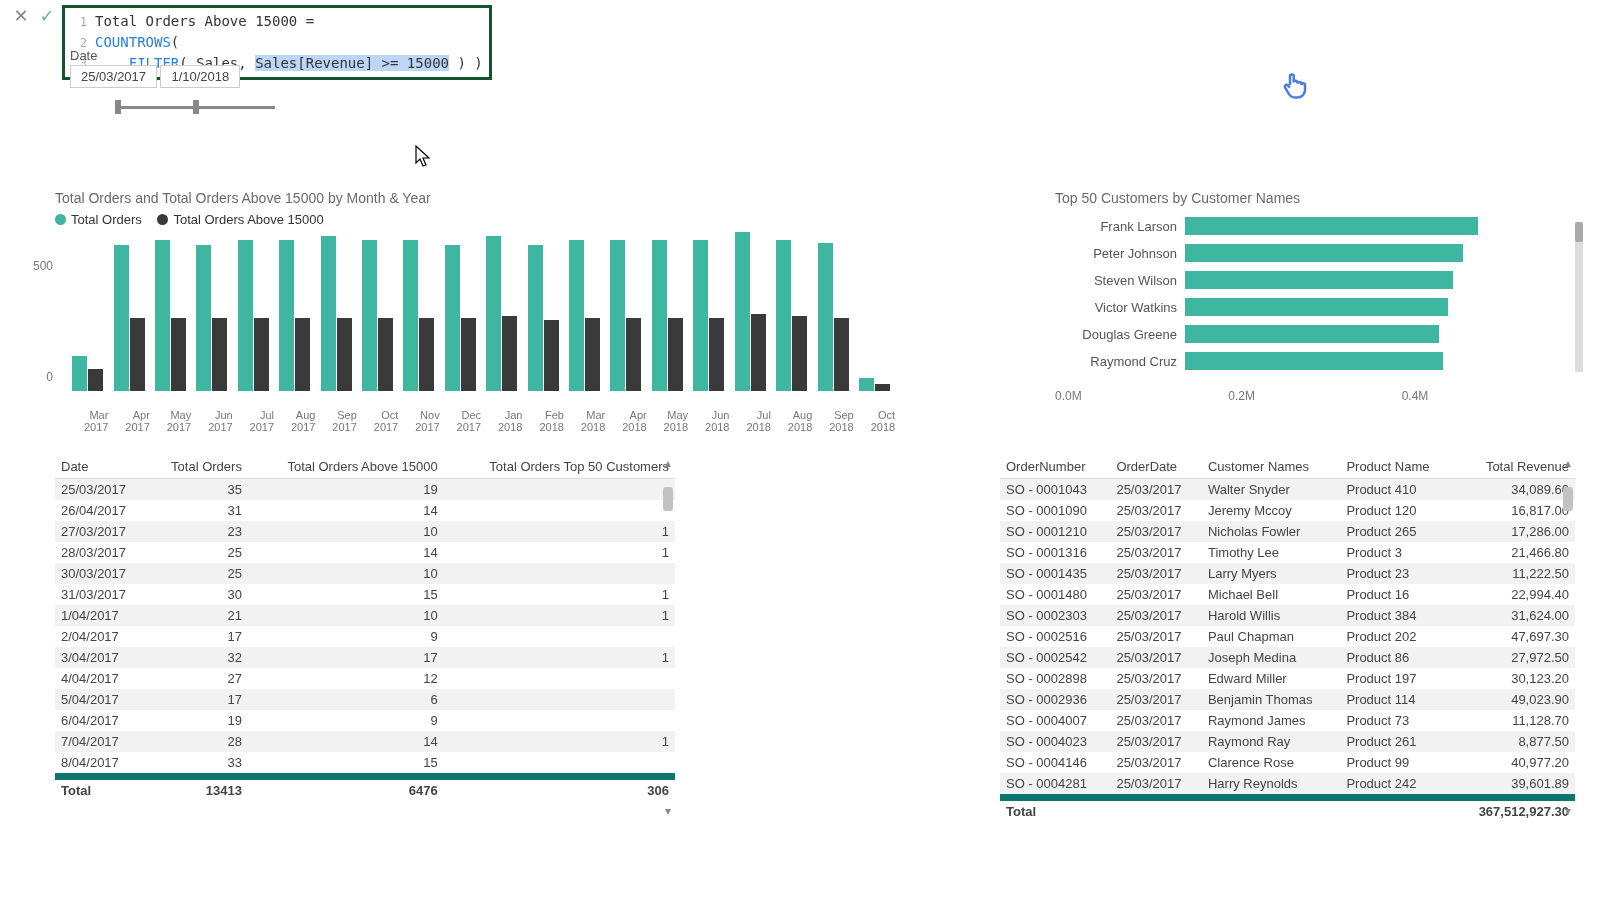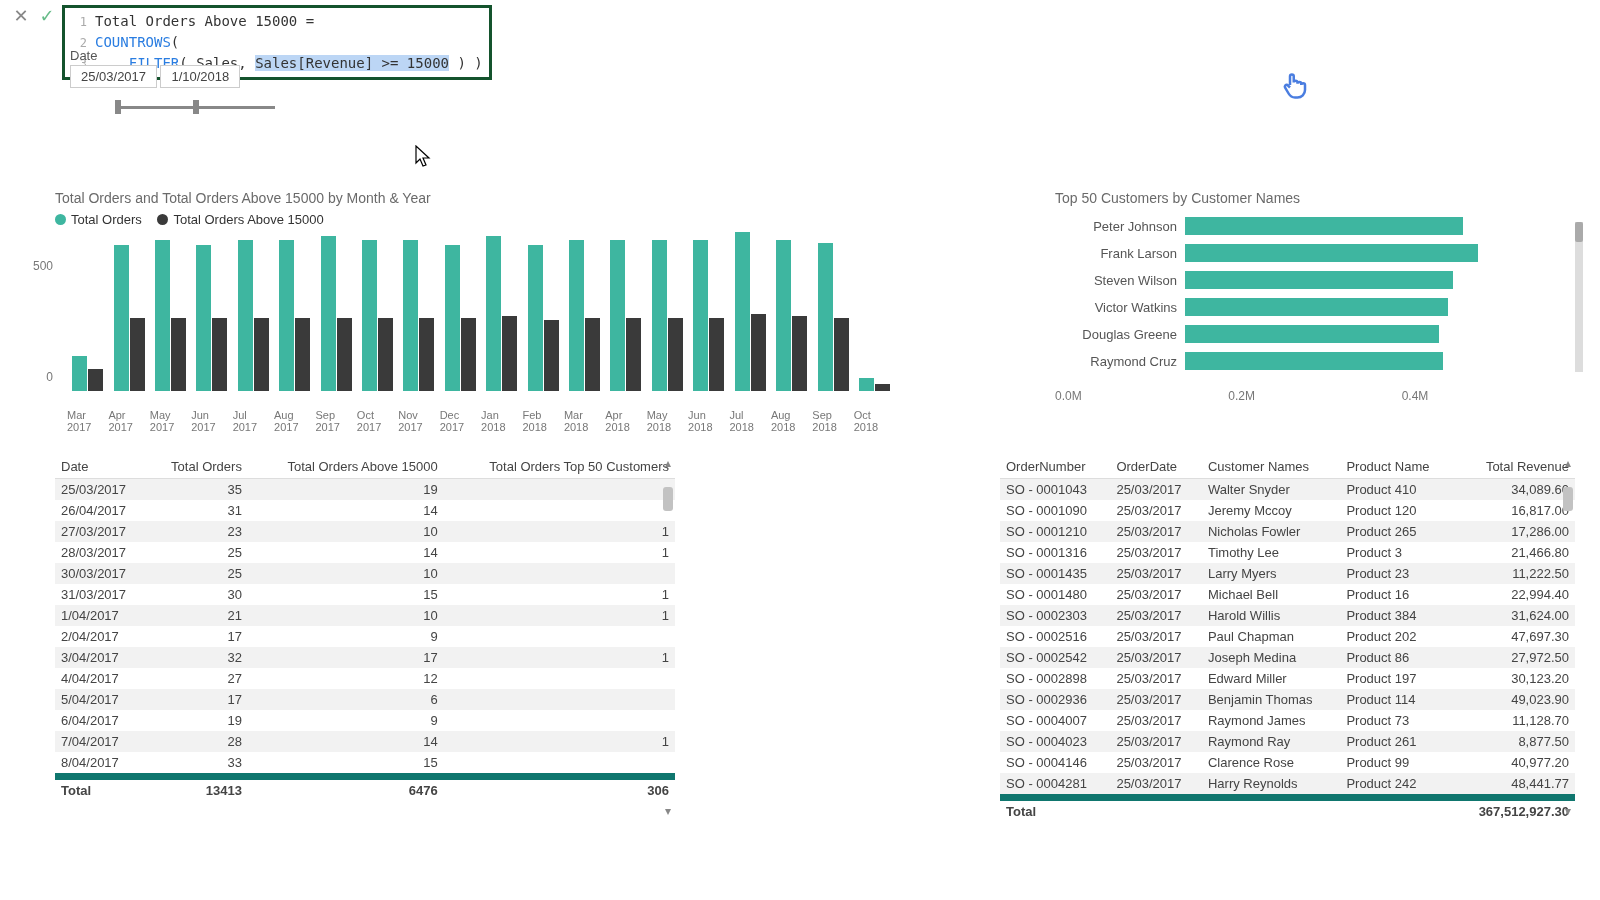--- a/index.html
+++ b/index.html
@@ -24,21 +24,21 @@
   .legend-item { display:inline-flex; align-items:center; margin-right:12px; }
   .legend-dot { width:11px; height:11px; border-radius:50%; margin-right:5px; display:inline-block;}
   .barchart-area { position:absolute; top:190px; left:55px; width:840px; height:230px; }
   .barchart { position:relative; width:100%; height:175px; margin-top:8px;}
   .y-axis { position:absolute; left:-30px; top:0; bottom:20px; width:30px; }
   .y-tick { position:absolute; right:2px; font-size:12px; color:#777; transform:translateY(-50%);}
   .bars-container { position:absolute; left:12px; right:0; bottom:20px; top:0; display:flex; align-items:flex-end; }
   .bar-group { flex:1; display:flex; align-items:flex-end; justify-content:center; gap:1px;}
   .bar { width:15px; }
   .x-labels { position:absolute; left:12px; right:0; bottom:-22px; display:flex; }
-  .x-label { flex:1; text-align:left; font-size:11px; color:#777; }
+  .x-label { flex:1; text-align:right; font-size:11px; color:#777; }
   .hbarchart-area { position:absolute; top:190px; left:1055px; width:520px; height:230px; }
   .hbarchart { position:relative; width:100%; height:175px; margin-top:8px;}
   .hbar-row { display:flex; align-items:center; height:24px; margin-bottom:3px;}
   .hbar-label { width:130px; text-align:right; padding-right:8px; font-size:13px; color:#555;}
   .hbar-track { flex:1; position:relative; height:18px;}
   .hbar-fill { position:absolute; left:0; top:0; bottom:0; }
   .hbar-xaxis { display:flex; }
   .hbar-xaxis div { flex:1; font-size:12px; color:#777; }
   .vscroll-stub { position:absolute; right:-8px; top:8px; width:8px; height:150px; background:#ddd;}
   .vscroll-thumb { position:absolute; top:0; width:8px; height:20px; background:#aaa; border-radius:2px;}
@@ -219,29 +219,29 @@
   </div>
 </div>
 
 <div class="hbarchart-area">
   <div class="chart-title">Top 50 Customers by Customer Names</div>
   <div class="hbarchart" id="hbars1">
     <div class="vscroll-stub">
         <div class="vscroll-thumb"></div>
       </div>
   <div class="hbar-row">
+        <div class="hbar-label">Frank Larson</div>
+        <div class="hbar-track">
+          <div class="hbar-fill" style="width: 75%; background: rgb(62, 182, 160);"></div>
+        </div>
+      </div>
+      <div class="hbar-row">
         <div class="hbar-label">Peter Johnson</div>
         <div class="hbar-track">
           <div class="hbar-fill" style="width: 71.25%; background: rgb(62, 182, 160);"></div>
-        </div>
-      </div>
-      <div class="hbar-row">
-        <div class="hbar-label">Frank Larson</div>
-        <div class="hbar-track">
-          <div class="hbar-fill" style="width: 75%; background: rgb(62, 182, 160);"></div>
         </div>
       </div>
       <div class="hbar-row">
         <div class="hbar-label">Steven Wilson</div>
         <div class="hbar-track">
           <div class="hbar-fill" style="width: 68.75%; background: rgb(62, 182, 160);"></div>
         </div>
       </div>
       <div class="hbar-row">
         <div class="hbar-label">Victor Watkins</div>
@@ -489,21 +489,21 @@
           <td>25/03/2017</td>
           <td>Clarence Rose</td>
           <td>Product 99</td>
           <td class="num">40,977.20</td>
         </tr>
         <tr>
           <td>SO - 0004281</td>
           <td>25/03/2017</td>
           <td>Harry Reynolds</td>
           <td>Product 242</td>
-          <td class="num">48,441.77</td>
+          <td class="num">39,601.89</td>
         </tr>
       </tbody>
     <tfoot>
         <tr class="total-row" id="tblRf">
           <td>Total</td>
           <td></td>
           <td></td>
           <td></td>
           <td class="num">367,512,927.30</td>
         </tr>

